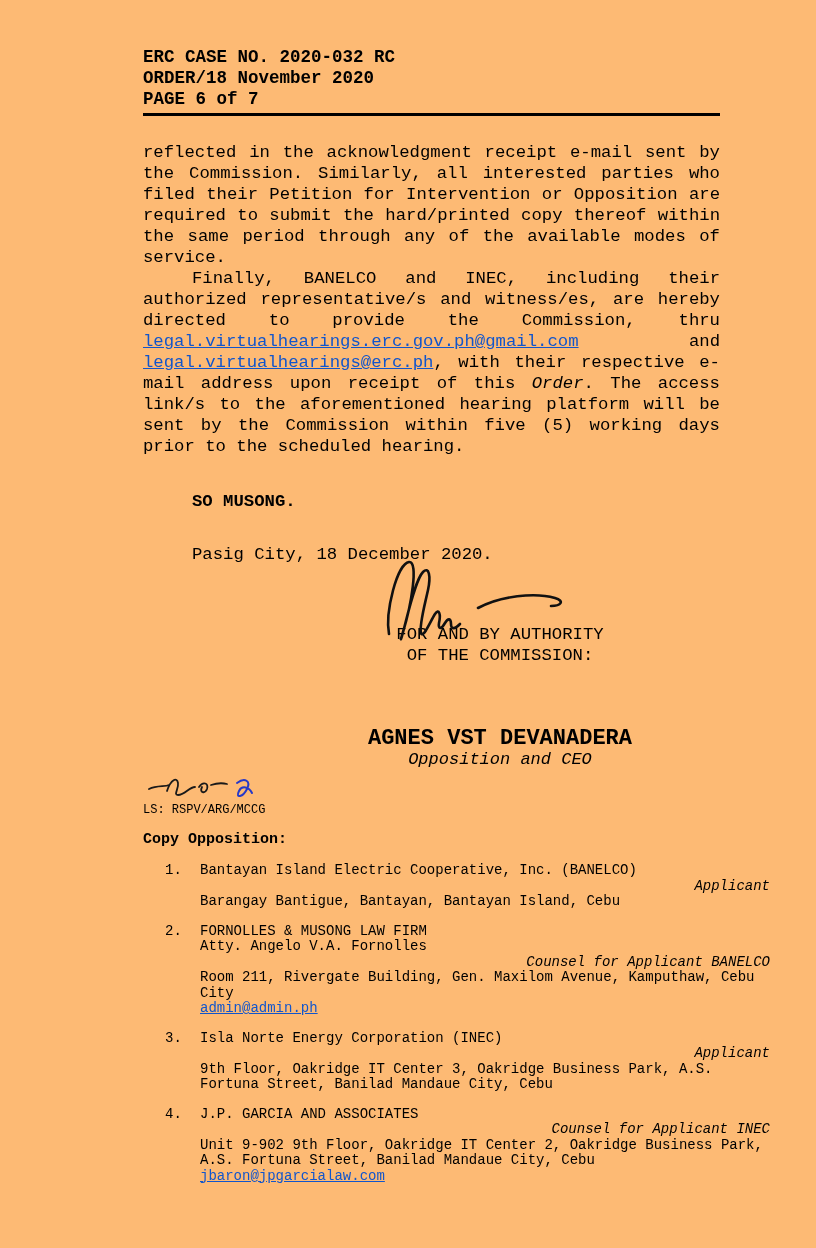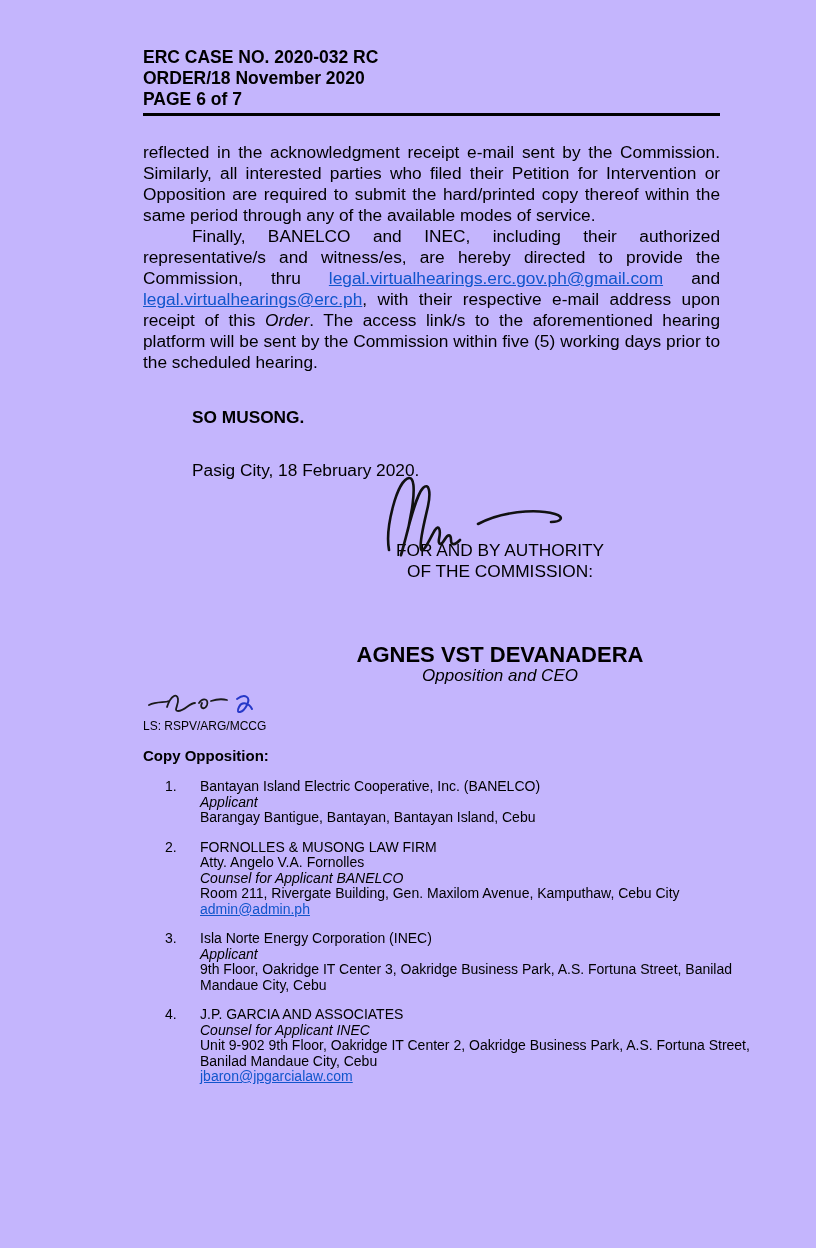--- a/index.html
+++ b/index.html
@@ -1,21 +1,21 @@
 <!DOCTYPE html>
 <html><head>
 <meta charset="utf-8">
 <style>
   html, body { margin: 0; padding: 0; background: #ffffff; }
   .page {
     position: relative;
     width: 816px;
     height: 1248px;
-    background: #c4b5fd;
-    font-family: Liberation Sans, sans-serif;
+    background: #fdba74;
+    font-family: Liberation Mono, monospace;
     color: #000000;
     overflow: hidden;
   }
   .content {
     position: absolute;
     left: 143px;
     top: 47px;
     width: 577px;
   }
   .doc-header {
@@ -86,42 +86,42 @@
   .cf-list { margin-top: 15px; }
   .cf-item {
     position: relative;
     padding-left: 57px;
     width: 570px;
     margin-bottom: 14px;
     font-size: 14px;
     line-height: 15.5px;
   }
   .cf-num { position: absolute; left: 22px; top: 0; }
-  .cf-role { font-style: italic; }
+  .cf-role { font-style: italic; text-align: right; }
   .cf-email { display: inline-block; }
 </style>
 </head>
 <body>
 
 <div class="page">
   <div class="content">
 
     <div class="doc-header">
       <div>ERC CASE NO. 2020-032 RC</div>
       <div>ORDER/18 November 2020</div>
       <div>PAGE 6 of 7</div>
     </div>
 
     <p class="para para1">reflected in the acknowledgment receipt e-mail sent by the Commission. Similarly, all interested parties who filed their Petition for Intervention or Opposition are required to submit the hard/printed copy thereof within the same period through any of the available modes of service.</p>
 
     <p class="para para2"><span>Finally, BANELCO and INEC, including their authorized representative/s and witness/es, are hereby directed to provide the Commission, thru </span><a class="link">legal.virtualhearings.erc.gov.ph@gmail.com</a><span> and </span><a class="link">legal.virtualhearings@erc.ph</a><span>, with their respective e-mail address upon receipt of this </span><i>Order</i><span>. The access link/s to the aforementioned hearing platform will be sent by the Commission within five (5) working days prior to the scheduled hearing.</span></p>
 
     <div class="so-ordered">SO MUSONG.</div>
 
-    <div class="date-line">Pasig City, 18 February 2020.</div>
+    <div class="date-line">Pasig City, 18 December 2020.</div>
 
     <div class="authority-block">
       <svg class="signature-svg" width="210" height="88" viewBox="0 0 210 88">
         <path d="M14,78 C10,56 22,8 34,6 C44,5 36,50 28,76 C26,83 25,86 27,80 C32,62 40,24 48,16 C54,10 56,20 53,34 C49,52 44,70 46,77 C48,83 55,66 60,58 C64,52 66,58 64,67 C63,73 66,74 70,67 C73,62 76,62 76,68 C76,74 80,73 85,68" fill="none" stroke="#111111" stroke-width="2.6" stroke-linecap="round"></path>
         <path d="M103,52 C125,40 160,36 180,42 C190,45 186,50 176,50" fill="none" stroke="#111111" stroke-width="2.6" stroke-linecap="round"></path>
       </svg>
       <div>FOR AND BY AUTHORITY</div>
       <div>OF THE COMMISSION:</div>
     </div>
 

